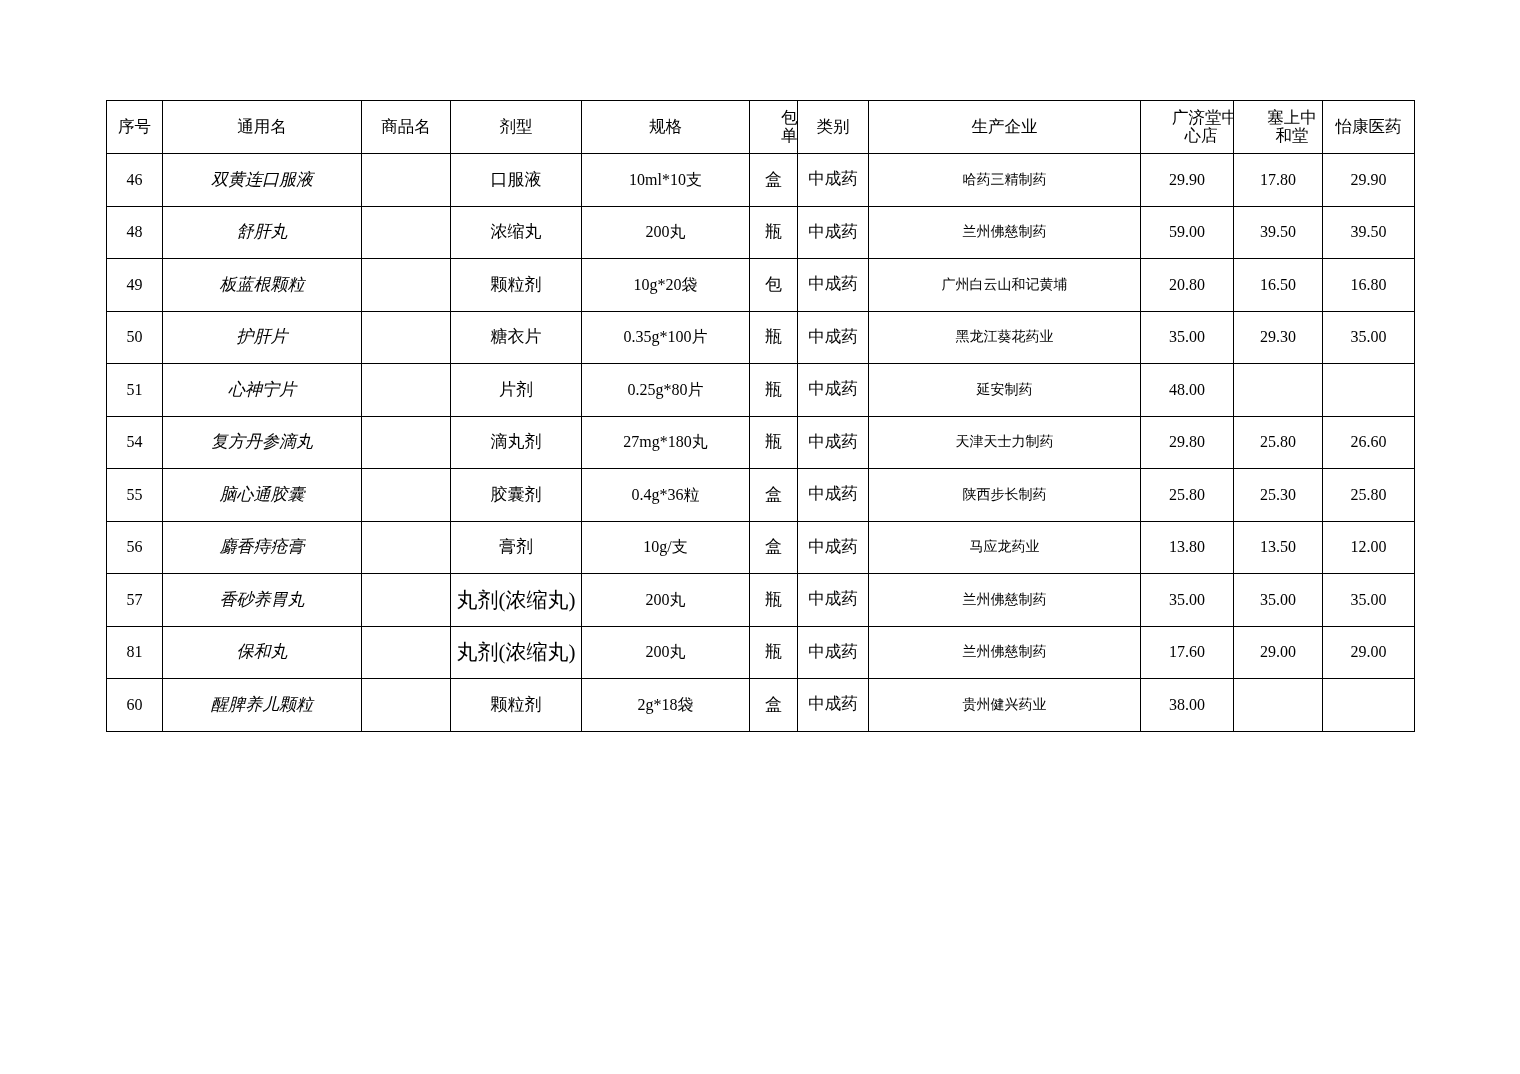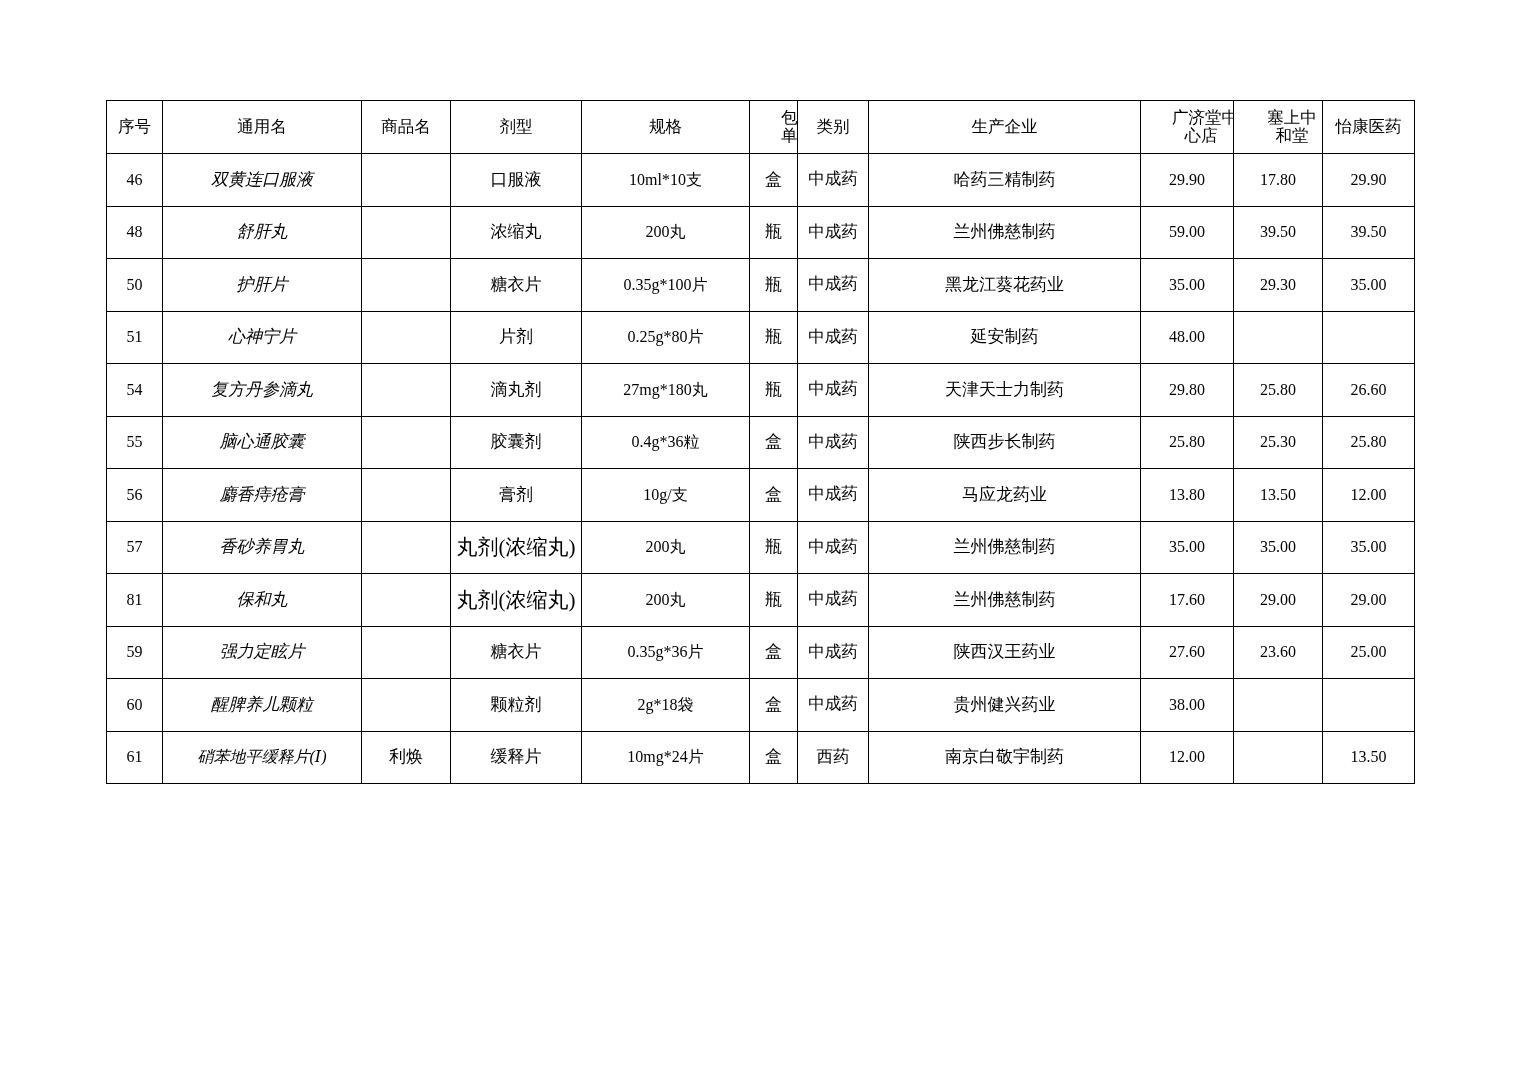--- a/index.html
+++ b/index.html
@@ -68,21 +68,21 @@
     line-height: 1.12;
     margin-left: 28px;
   }
   .num {
     font-family: "Liberation Serif", "DejaVu Serif", serif;
   }
   .spec, .price, .seq {
     font-size: 16px;
   }
   .generic { font-size: 17px; font-style: italic; }
-  .maker   { font-size: 17px; }
+  .maker   { font-size: 14px; }
   .form    { font-size: 17px; }
   .form.small { font-size: 21px; }
   .unit    { font-size: 17px; }
   .cls     { font-size: 16.5px; }
   .brand   { font-size: 17px; }
 </style>
 </head>
 <body>
 
 <div class="page">
@@ -146,20 +146,33 @@
           <td class="form">浓缩丸</td>
           <td class="spec num">200丸</td>
           <td class="unit">瓶</td>
           <td class="cls">中成药</td>
           <td class="maker">兰州佛慈制药</td>
           <td class="price num">59.00</td>
           <td class="price num">39.50</td>
           <td class="price num">39.50</td>
         </tr>
         <tr>
+          <td class="seq num">49</td>
+          <td class="generic">板蓝根颗粒</td>
+          <td class="brand"></td>
+          <td class="form">颗粒剂</td>
+          <td class="spec num">10g*20袋</td>
+          <td class="unit">包</td>
+          <td class="cls">中成药</td>
+          <td class="maker">广州白云山和记黄埔</td>
+          <td class="price num">20.80</td>
+          <td class="price num">16.50</td>
+          <td class="price num">16.80</td>
+        </tr>
+        <tr>
           <td class="seq num">50</td>
           <td class="generic">护肝片</td>
           <td class="brand"></td>
           <td class="form">糖衣片</td>
           <td class="spec num">0.35g*100片</td>
           <td class="unit">瓶</td>
           <td class="cls">中成药</td>
           <td class="maker">黑龙江葵花药业</td>
           <td class="price num">35.00</td>
           <td class="price num">29.30</td>
@@ -237,54 +250,28 @@
           <td class="form small">丸剂(浓缩丸)</td>
           <td class="spec num">200丸</td>
           <td class="unit">瓶</td>
           <td class="cls">中成药</td>
           <td class="maker">兰州佛慈制药</td>
           <td class="price num">17.60</td>
           <td class="price num">29.00</td>
           <td class="price num">29.00</td>
         </tr>
         <tr>
-          <td class="seq num">59</td>
-          <td class="generic">强力定眩片</td>
-          <td class="brand"></td>
-          <td class="form">糖衣片</td>
-          <td class="spec num">0.35g*36片</td>
-          <td class="unit">盒</td>
-          <td class="cls">中成药</td>
-          <td class="maker">陕西汉王药业</td>
-          <td class="price num">27.60</td>
-          <td class="price num">23.60</td>
-          <td class="price num">25.00</td>
-        </tr>
-        <tr>
           <td class="seq num">60</td>
           <td class="generic">醒脾养儿颗粒</td>
           <td class="brand"></td>
           <td class="form">颗粒剂</td>
           <td class="spec num">2g*18袋</td>
           <td class="unit">盒</td>
           <td class="cls">中成药</td>
           <td class="maker">贵州健兴药业</td>
           <td class="price num">38.00</td>
           <td class="price num"></td>
           <td class="price num"></td>
-        </tr>
-        <tr>
-          <td class="seq num">61</td>
-          <td class="generic" style="font-size:16px;">硝苯地平缓释片(Ⅰ)</td>
-          <td class="brand">利焕</td>
-          <td class="form">缓释片</td>
-          <td class="spec num">10mg*24片</td>
-          <td class="unit">盒</td>
-          <td class="cls">西药</td>
-          <td class="maker">南京白敬宇制药</td>
-          <td class="price num">12.00</td>
-          <td class="price num"></td>
-          <td class="price num">13.50</td>
         </tr>
       </tbody>
     </table>
   </div>
 </div>
 
 </body></html>

